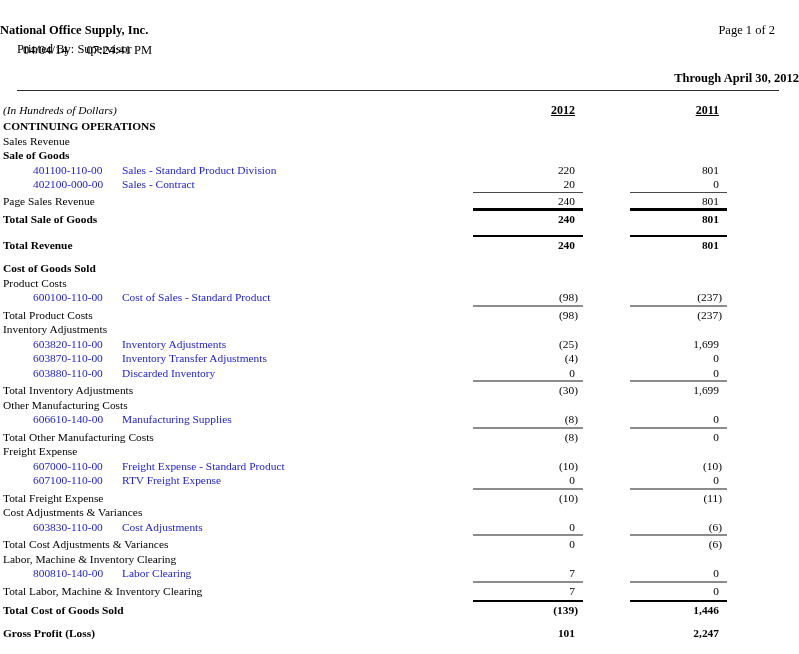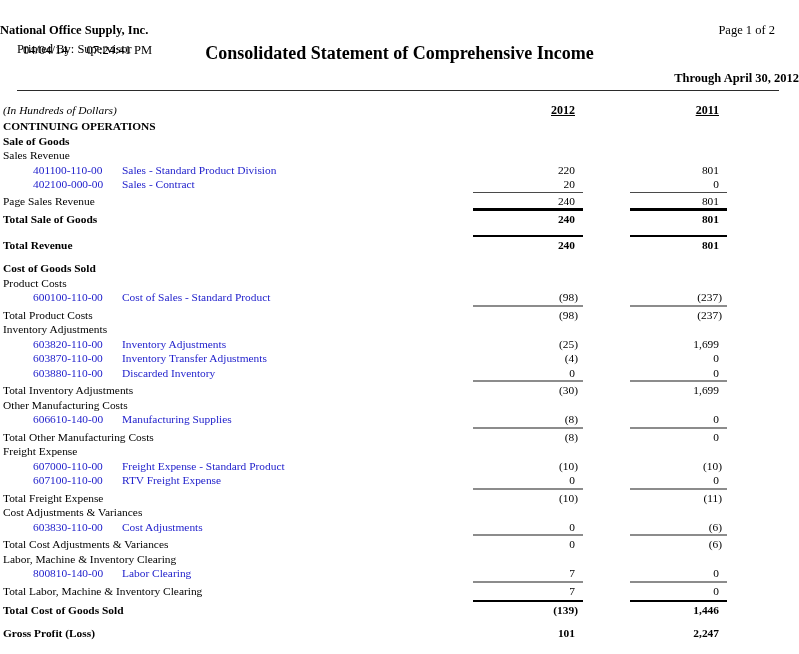--- a/index.html
+++ b/index.html
@@ -53,21 +53,20 @@
 
   <div class="hdr">
     <div class="d1">
       <span>04/04/14</span><span class="time">07:24:41 PM</span>
     </div>
     <div class="d2">
       <span>Printed By:</span>
       <span>Supervisor</span>
     </div>
     <div class="company">National Office Supply, Inc.</div>
-    <div class="title">Consolidated Statement of Comprehensive Income</div>
     <div class="subtitle">Through April 30, 2012</div>
     <div class="pageno">Page 1 of 2</div>
     <div class="hrule"></div>
   </div>
 
   <div class="table">
     <div class="row colheader">
       <div class="lbl units">(In Hundreds of Dollars)</div>
       <div class="val v1">
         <span class="yr">2012</span>
@@ -75,27 +74,27 @@
       <div class="val v2">
         <span class="yr">2011</span>
       </div>
     </div>
     <div id="report-body">
         <div class="row section">
           <div class="lbl">CONTINUING OPERATIONS</div>
           <div class="val v1"></div>
           <div class="val v2"></div>
         </div>
+        <div class="row group">
+          <div class="lbl">Sales Revenue</div>
+          <div class="val v1"></div>
+          <div class="val v2"></div>
+        </div>
         <div class="row section">
           <div class="lbl">Sale of Goods</div>
-          <div class="val v1"></div>
-          <div class="val v2"></div>
-        </div>
-        <div class="row group">
-          <div class="lbl">Sales Revenue</div>
           <div class="val v1"></div>
           <div class="val v2"></div>
         </div>
         <div class="row account">
           <div class="lbl"><span class="acct">401100-110-00</span><span class="desc">Sales - Standard Product Division</span></div>
           <div class="val v1"><span class="num plain">220</span></div>
           <div class="val v2"><span class="num plain">801</span></div>
         </div>
         <div class="row account">
           <div class="lbl"><span class="acct">402100-000-00</span><span class="desc">Sales - Contract</span></div>

